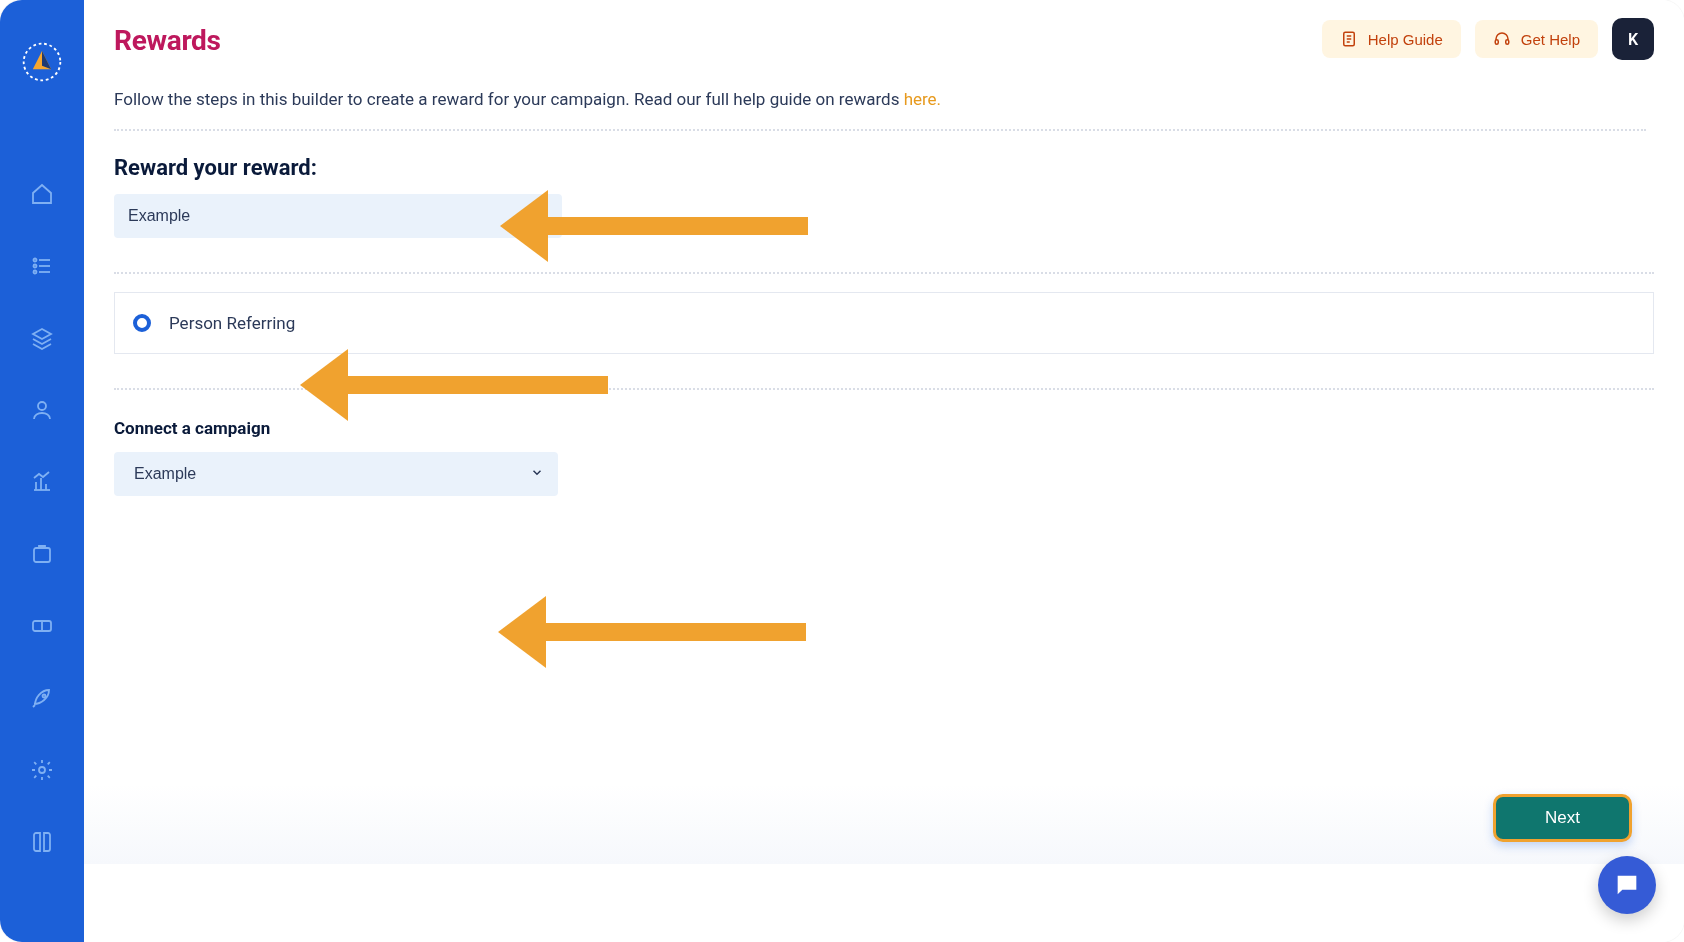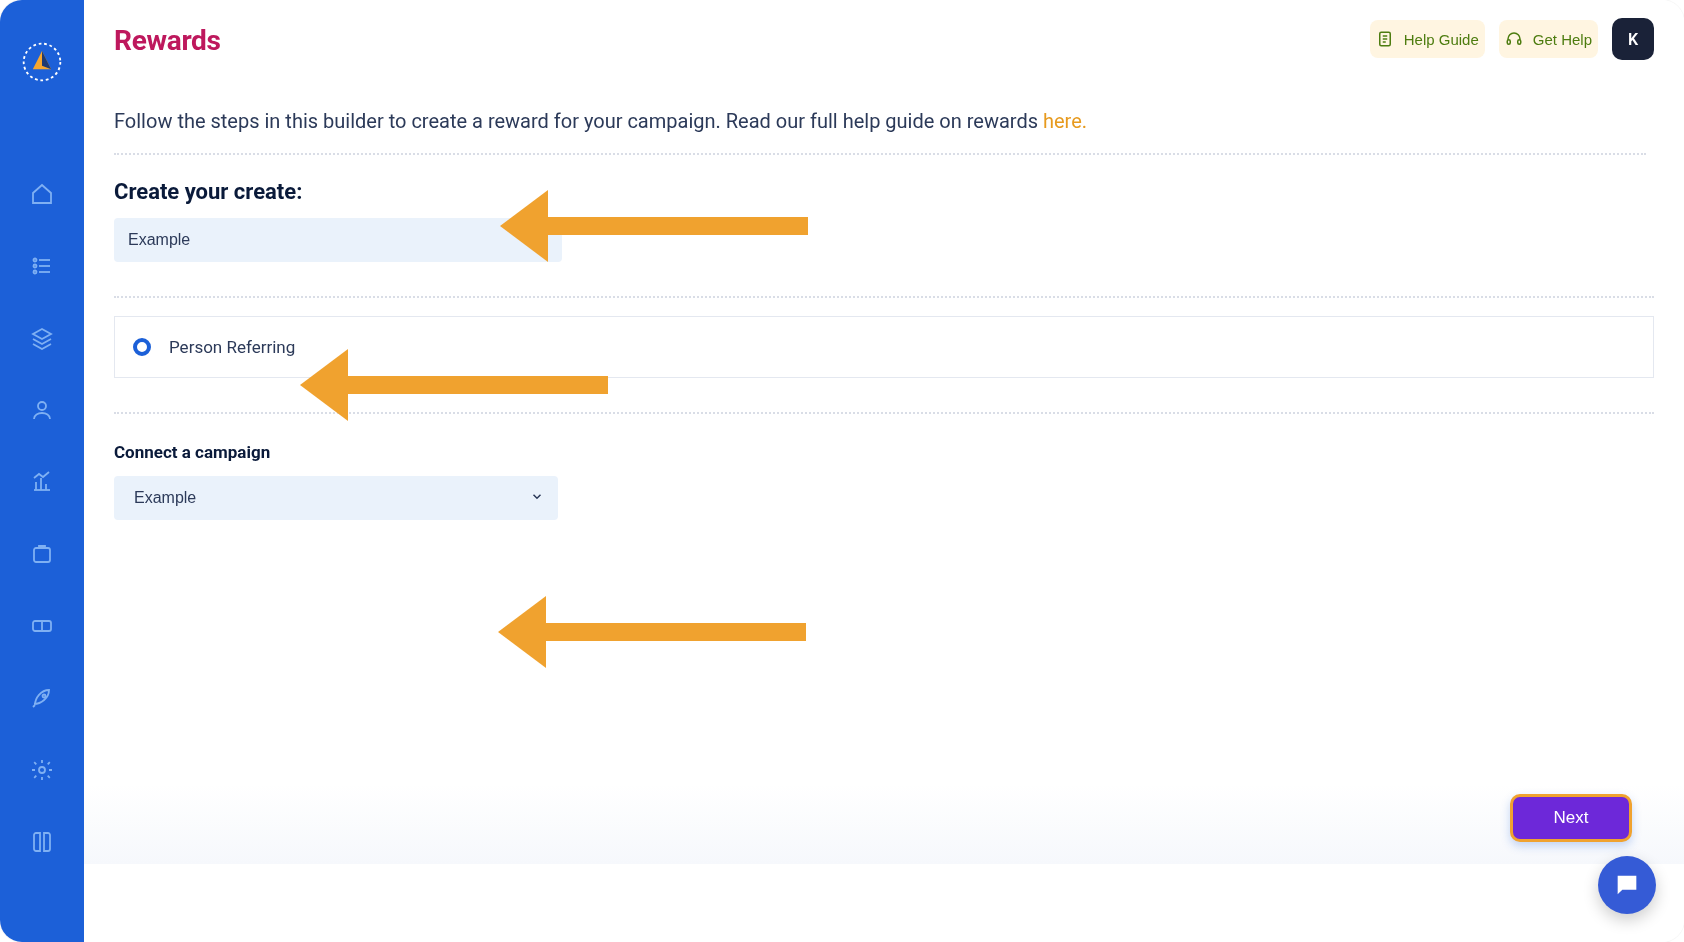--- a/index.html
+++ b/index.html
@@ -60,43 +60,43 @@
     letter-spacing: -0.3px;
   }
   .header-actions {
     position: absolute;
     top: 18px; right: 30px;
     display:flex; gap: 14px; align-items:center;
   }
   .pill-btn {
     display:flex; align-items:center; gap:10px;
     background:#fff5e1;
-    color:#4d7c0f;
+    color:#c2410c;
     border:none;
     border-radius: 8px;
-    padding: 10px 6px;
+    padding: 10px 18px;
     font-size: 15px;
     font-weight: 500;
     cursor:pointer;
   }
   .pill-btn svg { width:18px;height:18px; }
   .avatar {
     width:42px;height:42px;
     background:#1a2238;
     border-radius:10px;
     color:#fff;
     display:flex;align-items:center;justify-content:center;
     font-weight:600;
     font-size:16px;
     cursor:pointer;
   }
 
   .subtext {
-    margin-top: 52px;
-    font-size: 20px;
+    margin-top: 32px;
+    font-size: 17px;
     color:#2c3a59;
   }
   .subtext a { color:#e79a1e; text-decoration:none; }
 
   .dotted-sep {
     border:none;
     border-top: 2px dotted #d9dde6;
     margin-top: 20px;
   }
 
@@ -169,23 +169,23 @@
   }
   .select-caret {
     position:absolute; right:14px; top:50%; transform:translateY(-50%);
     pointer-events:none;
     color:#2c3a59;
   }
   .next-btn {
     position:absolute;
     right: 52px;
     bottom: 100px;
-    width: 122px;
+    width: 139px;
     height: 48px;
-    background:#6d28d9;
+    background:#0f766e;
     color:#fff;
     border: 3px solid #f0a22f;
     border-radius: 10px;
     font-size:17px;
     font-weight:500;
     cursor:pointer;
     box-shadow: 0 4px 10px rgba(28,96,216,0.25);
   }
 
   .stepper {
@@ -363,21 +363,21 @@
         <div class="avatar">K</div>
       </div>
 
       <p class="subtext">
         <span>Follow the steps in this builder to create a reward for your campaign. Read our full help guide on rewards </span><a href="#">here.</a>
       </p>
       <hr class="dotted-sep">
     </div>
 
     <div class="content">
-      <h2 class="section-title">Create your create:</h2>
+      <h2 class="section-title">Reward your reward:</h2>
 
       <input class="text-input" type="text" value="Example" style="">
 
       <hr class="dotted-sep" style="margin-top:34px">
 
 
       <div class="radio-card">
         <div class="radio-outer selected"></div>
         <span class="radio-text">Person Referring</span>
       </div>

